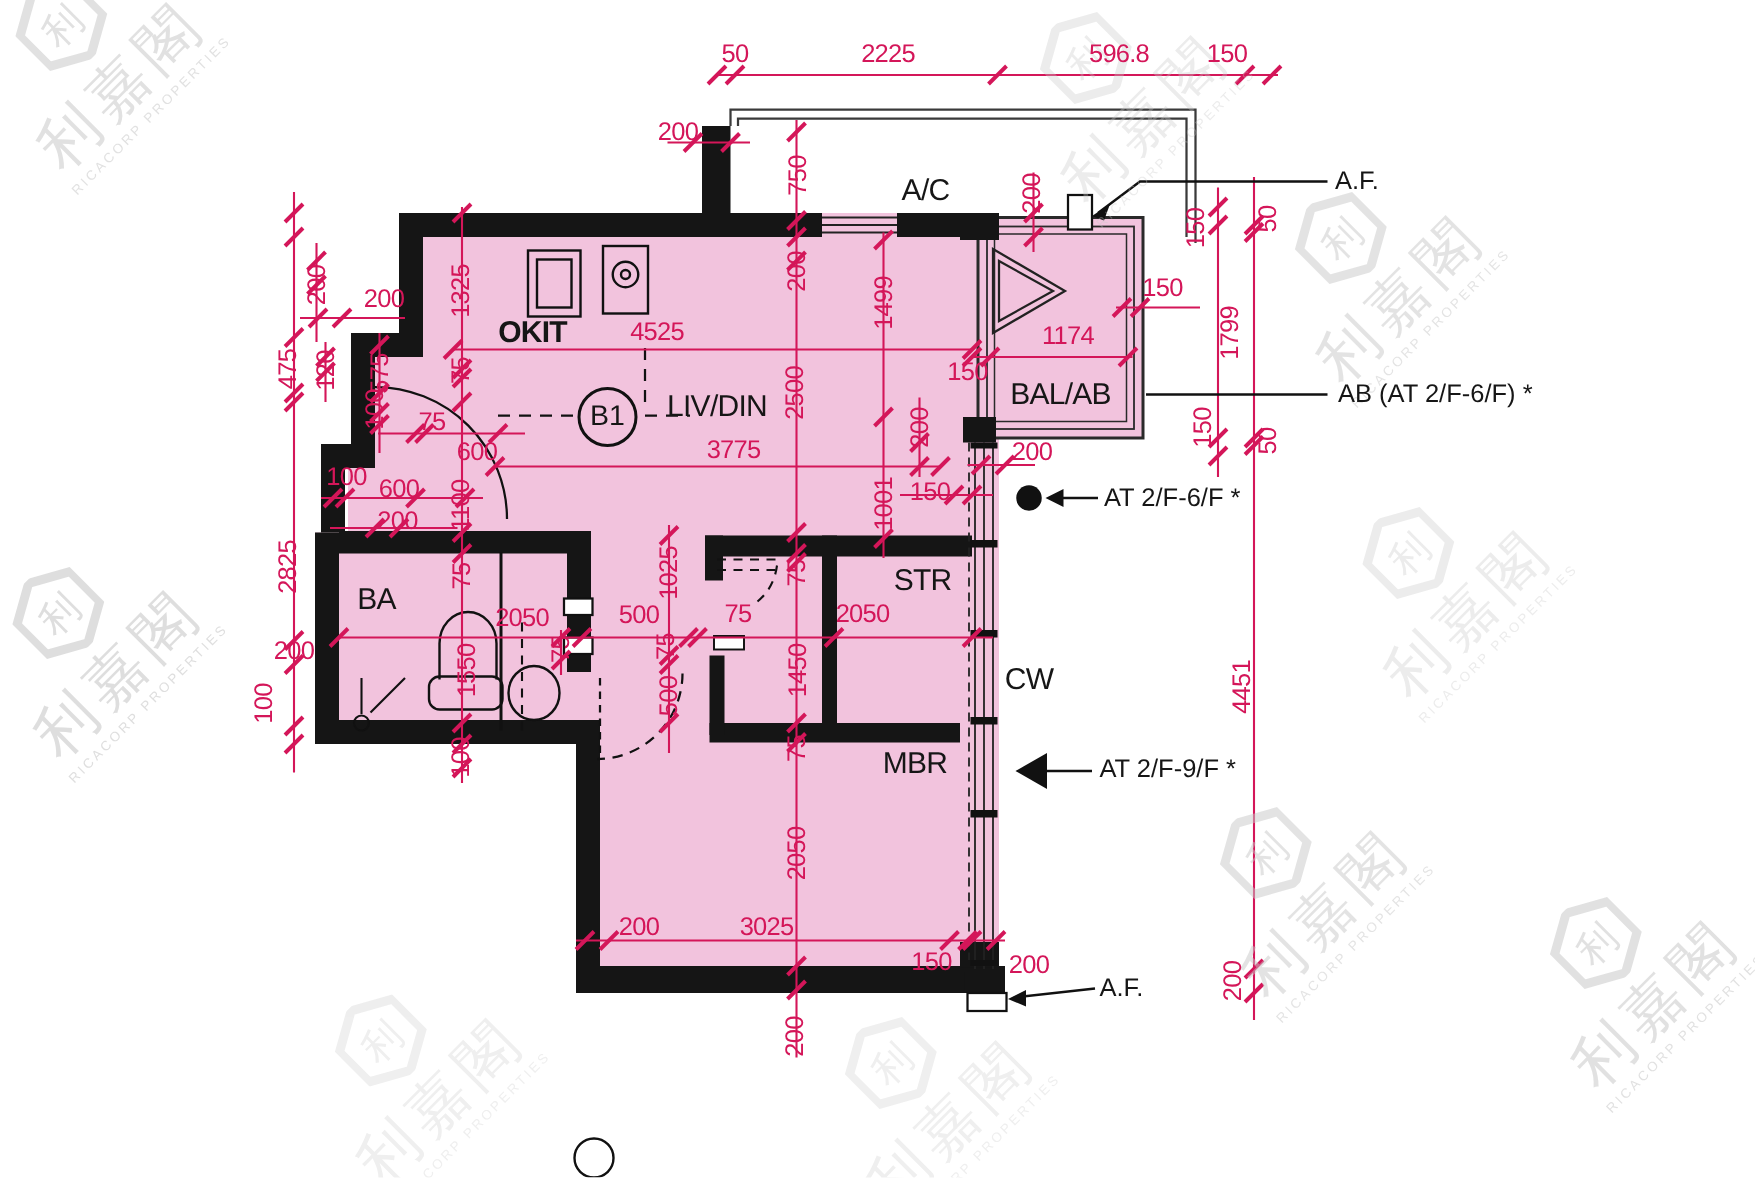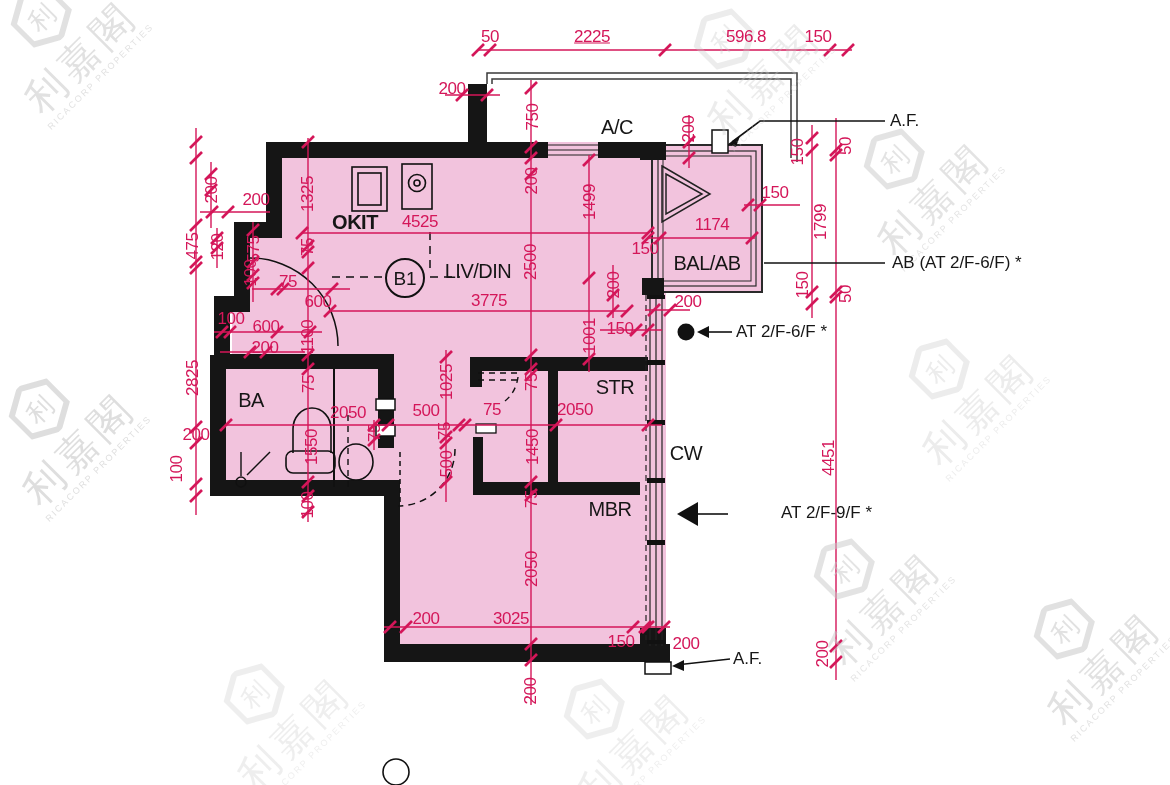--- a/index.html
+++ b/index.html
@@ -340,34 +340,34 @@
       <div class="wm" style="left: 745px; top: 60px; opacity: 0.35;"><svg width="54" height="60" viewBox="0 0 54 60">
       <polygon points="27,2 52,16 52,44 27,58 2,44 2,16" fill="none" stroke="#c9c9c9" stroke-width="6"></polygon>
       <text x="27" y="40" text-anchor="middle" font-size="26" fill="#c9c9c9">利</text>
         </svg>
     <div class="wm-cjk">利嘉閣</div>
     <div class="wm-en">RICACORP PROPERTIES</div></div>
     </div>
 
   <div id="labels-layer">
       <span class="lb lb-dim" style="left: 490px; top: 36px;">50</span>
-      <span class="lb lb-dim" style="left: 592px; top: 36px; text-decoration: underline;">2225</span>
+      <span class="lb lb-dim" style="left: 592px; top: 36px;">2225</span>
       <span class="lb lb-dim" style="left: 746px; top: 36px;">596.8</span>
       <span class="lb lb-dim" style="left: 818px; top: 36px;">150</span>
       <span class="lb lb-dim" style="left: 452px; top: 88px;">200</span>
       <span class="lb lb-dim v" style="left: 532px; top: 117px;">750</span>
       <span class="lb lb-dim v" style="left: 688px; top: 129px;">200</span>
       <span class="lb lb-dim v" style="left: 531px; top: 181px;">200</span>
       <span class="lb lb-dim v" style="left: 589px; top: 202px;">1499</span>
       <span class="lb lb-dim v" style="left: 530px; top: 262px;">2500</span>
       <span class="lb lb-dim v" style="left: 613px; top: 285px;">200</span>
       <span class="lb lb-dim v" style="left: 589px; top: 336px;">1001</span>
       <span class="lb lb-dim" style="left: 620px; top: 328px;">150</span>
       <span class="lb lb-dim" style="left: 688px; top: 301px;">200</span>
-      <span class="lb lb-dim" style="left: 420px; top: 221px;">4525</span>
+      <span class="lb lb-dim" style="left: 438px; top: 221px;">4525</span>
       <span class="lb lb-dim v" style="left: 307px; top: 194px;">1325</span>
       <span class="lb lb-dim v" style="left: 307px; top: 247px;">75</span>
       <span class="lb lb-dim v" style="left: 211px; top: 190px;">200</span>
       <span class="lb lb-dim" style="left: 256px; top: 199px;">200</span>
       <span class="lb lb-dim v" style="left: 192px; top: 246px;">475</span>
       <span class="lb lb-dim v" style="left: 217px; top: 247px;">120</span>
       <span class="lb lb-dim v" style="left: 253px; top: 249px;">575</span>
       <span class="lb lb-dim v" style="left: 250px; top: 273px;">100</span>
       <span class="lb lb-dim" style="left: 288px; top: 281px;">75</span>
       <span class="lb lb-dim" style="left: 318px; top: 301px;">600</span>
@@ -414,16 +414,16 @@
       <span class="lb lb-room" style="left: 251px; top: 385px; margin-top: 15px;">BA</span>
       <span class="lb lb-room" style="left: 615px; top: 387px;">STR</span>
       <span class="lb lb-room" style="left: 610px; top: 509px;">MBR</span>
       <span class="lb lb-room" style="left: 707px; top: 263px;">BAL/AB</span>
       <span class="lb lb-room" style="left: 617px; top: 127px;">A/C</span>
       <span class="lb lb-room" style="left: 686px; top: 453px;">CW</span>
       <span class="lb lb-unit" style="left: 405px; top: 278px;">B1</span>
       <span class="lb-annL" style="left: 890px; top: 121px;">A.F.</span>
       <span class="lb-annL" style="left: 892px; top: 263px;">AB (AT 2/F-6/F) *</span>
       <span class="lb-annL" style="left: 736px; top: 332px;">AT 2/F-6/F *</span>
-      <span class="lb-annL" style="left: 733px; top: 513px; margin-left: 48px;">AT 2/F-9/F *</span>
+      <span class="lb-annL" style="left: 733px; top: 513px;">AT 2/F-9/F *</span>
       <span class="lb-annL" style="left: 733px; top: 659px;">A.F.</span>
     </div>
 </div>
 
 </body></html>

